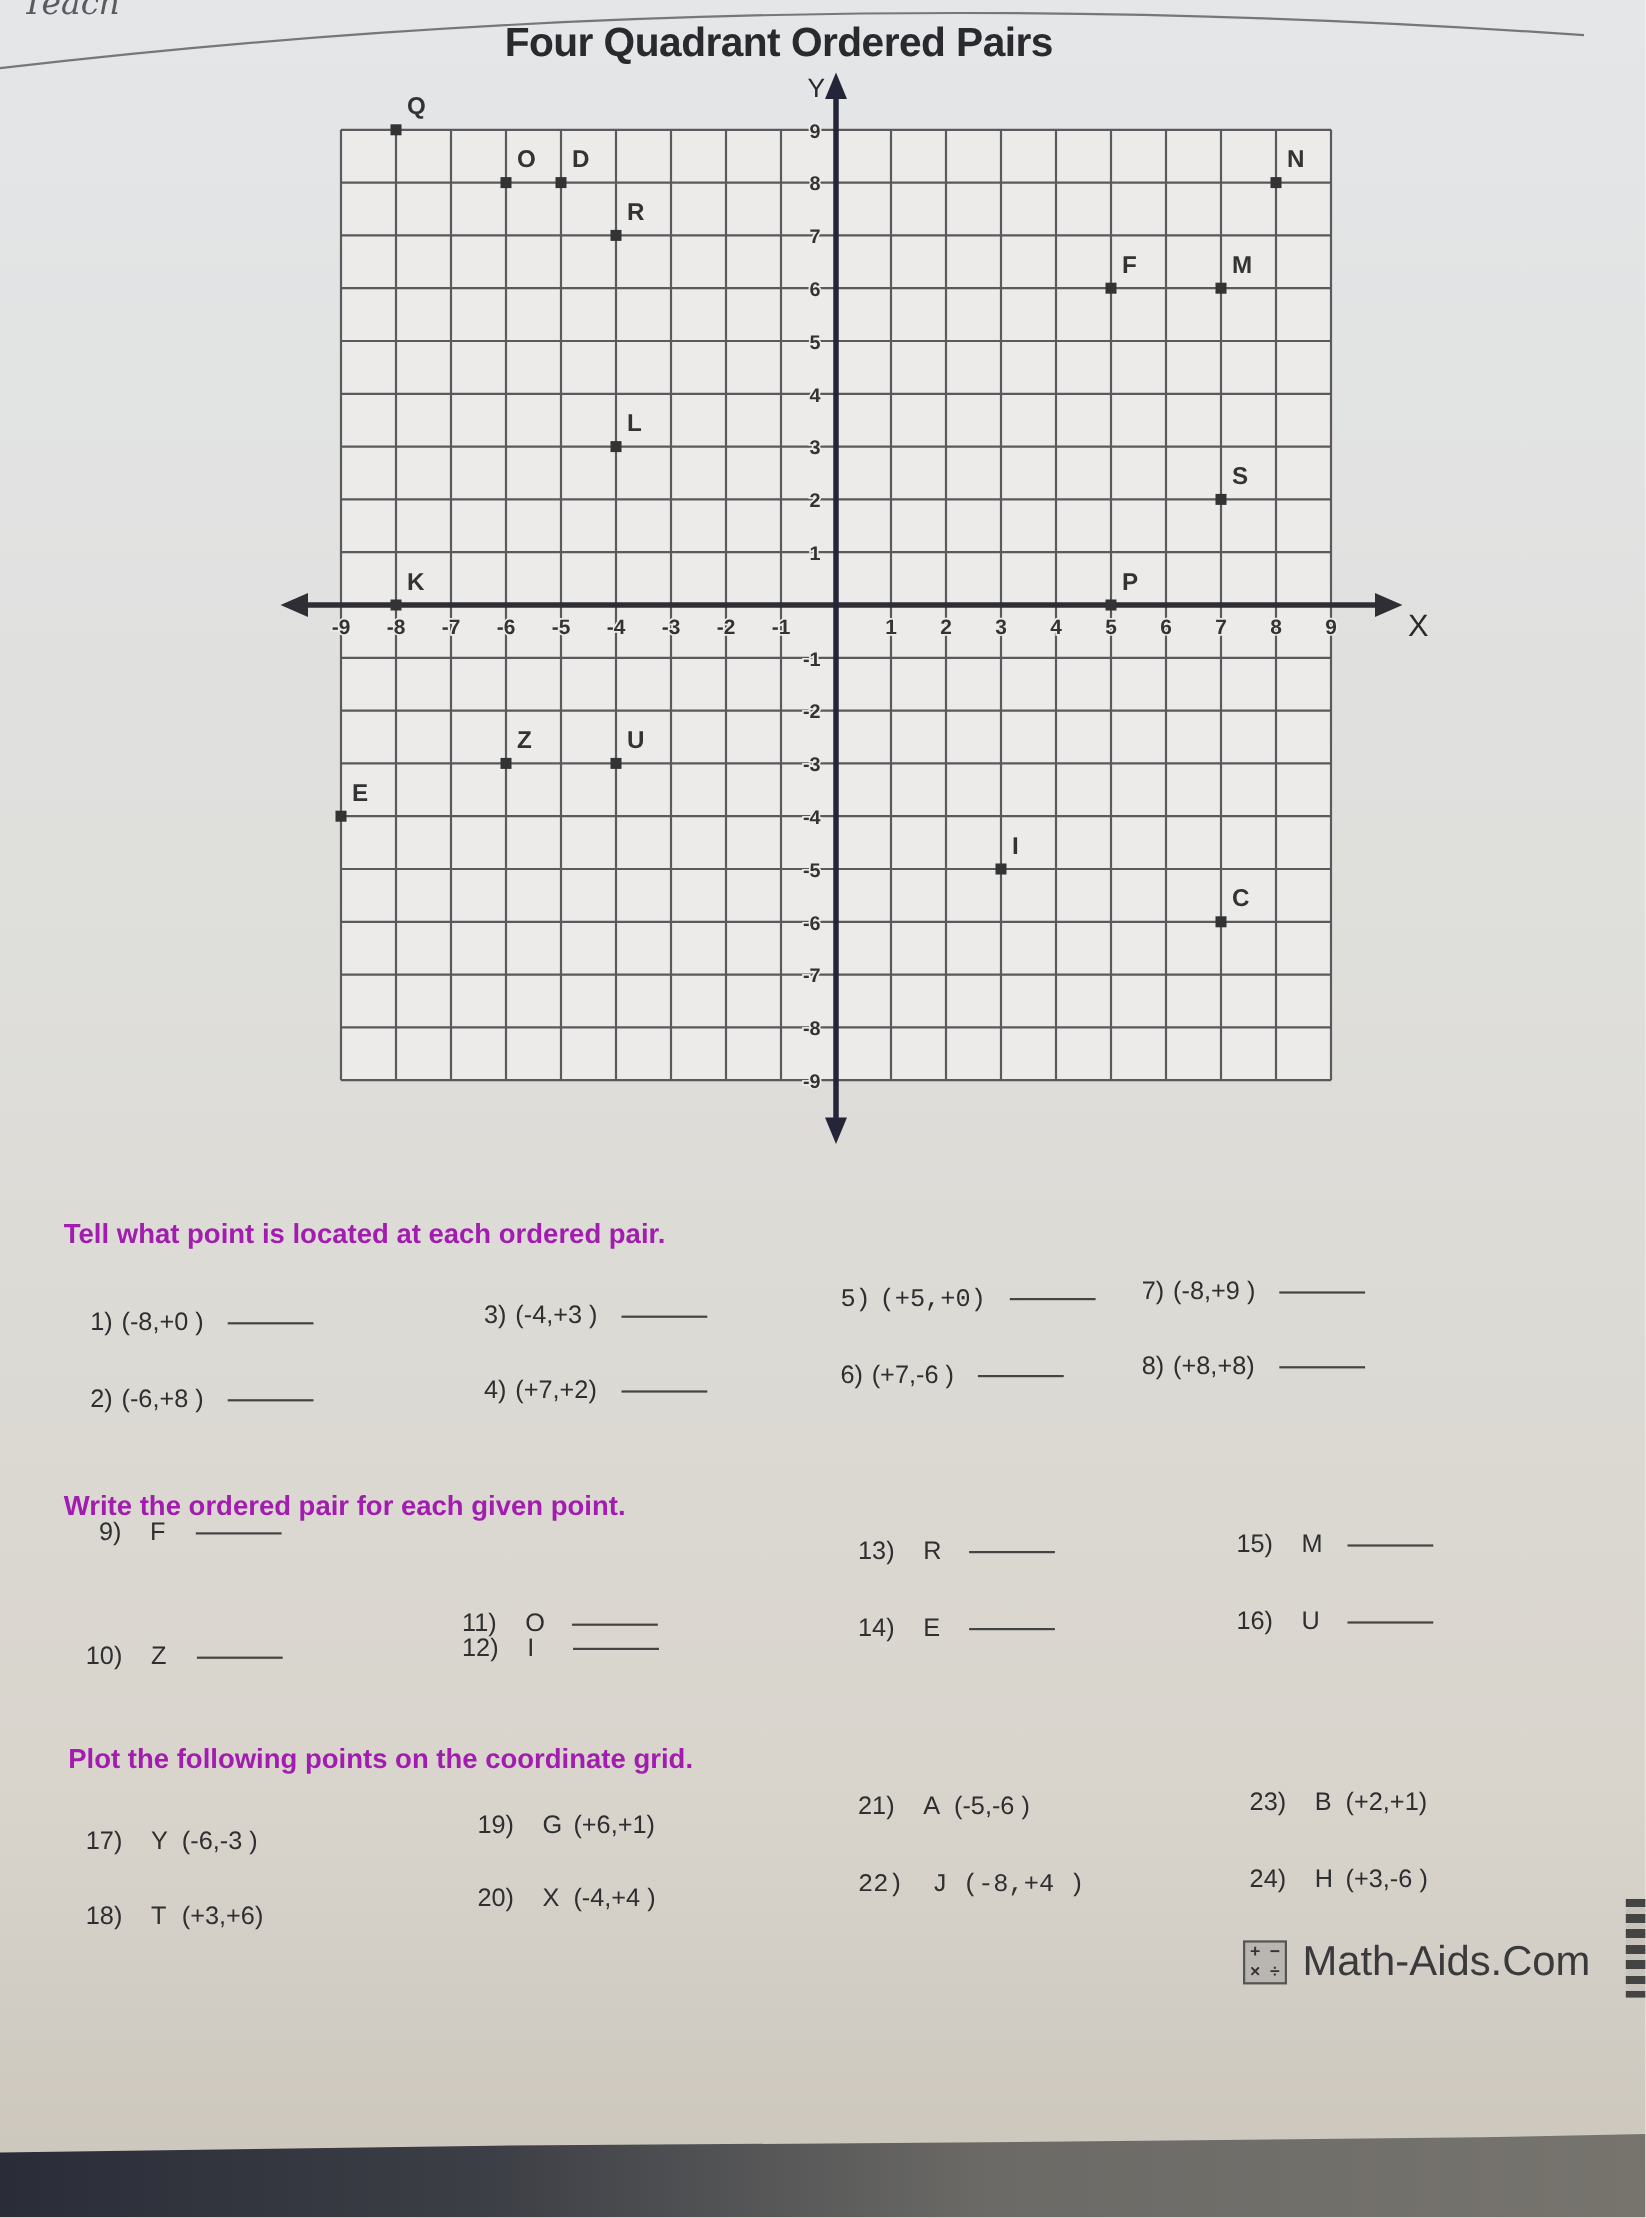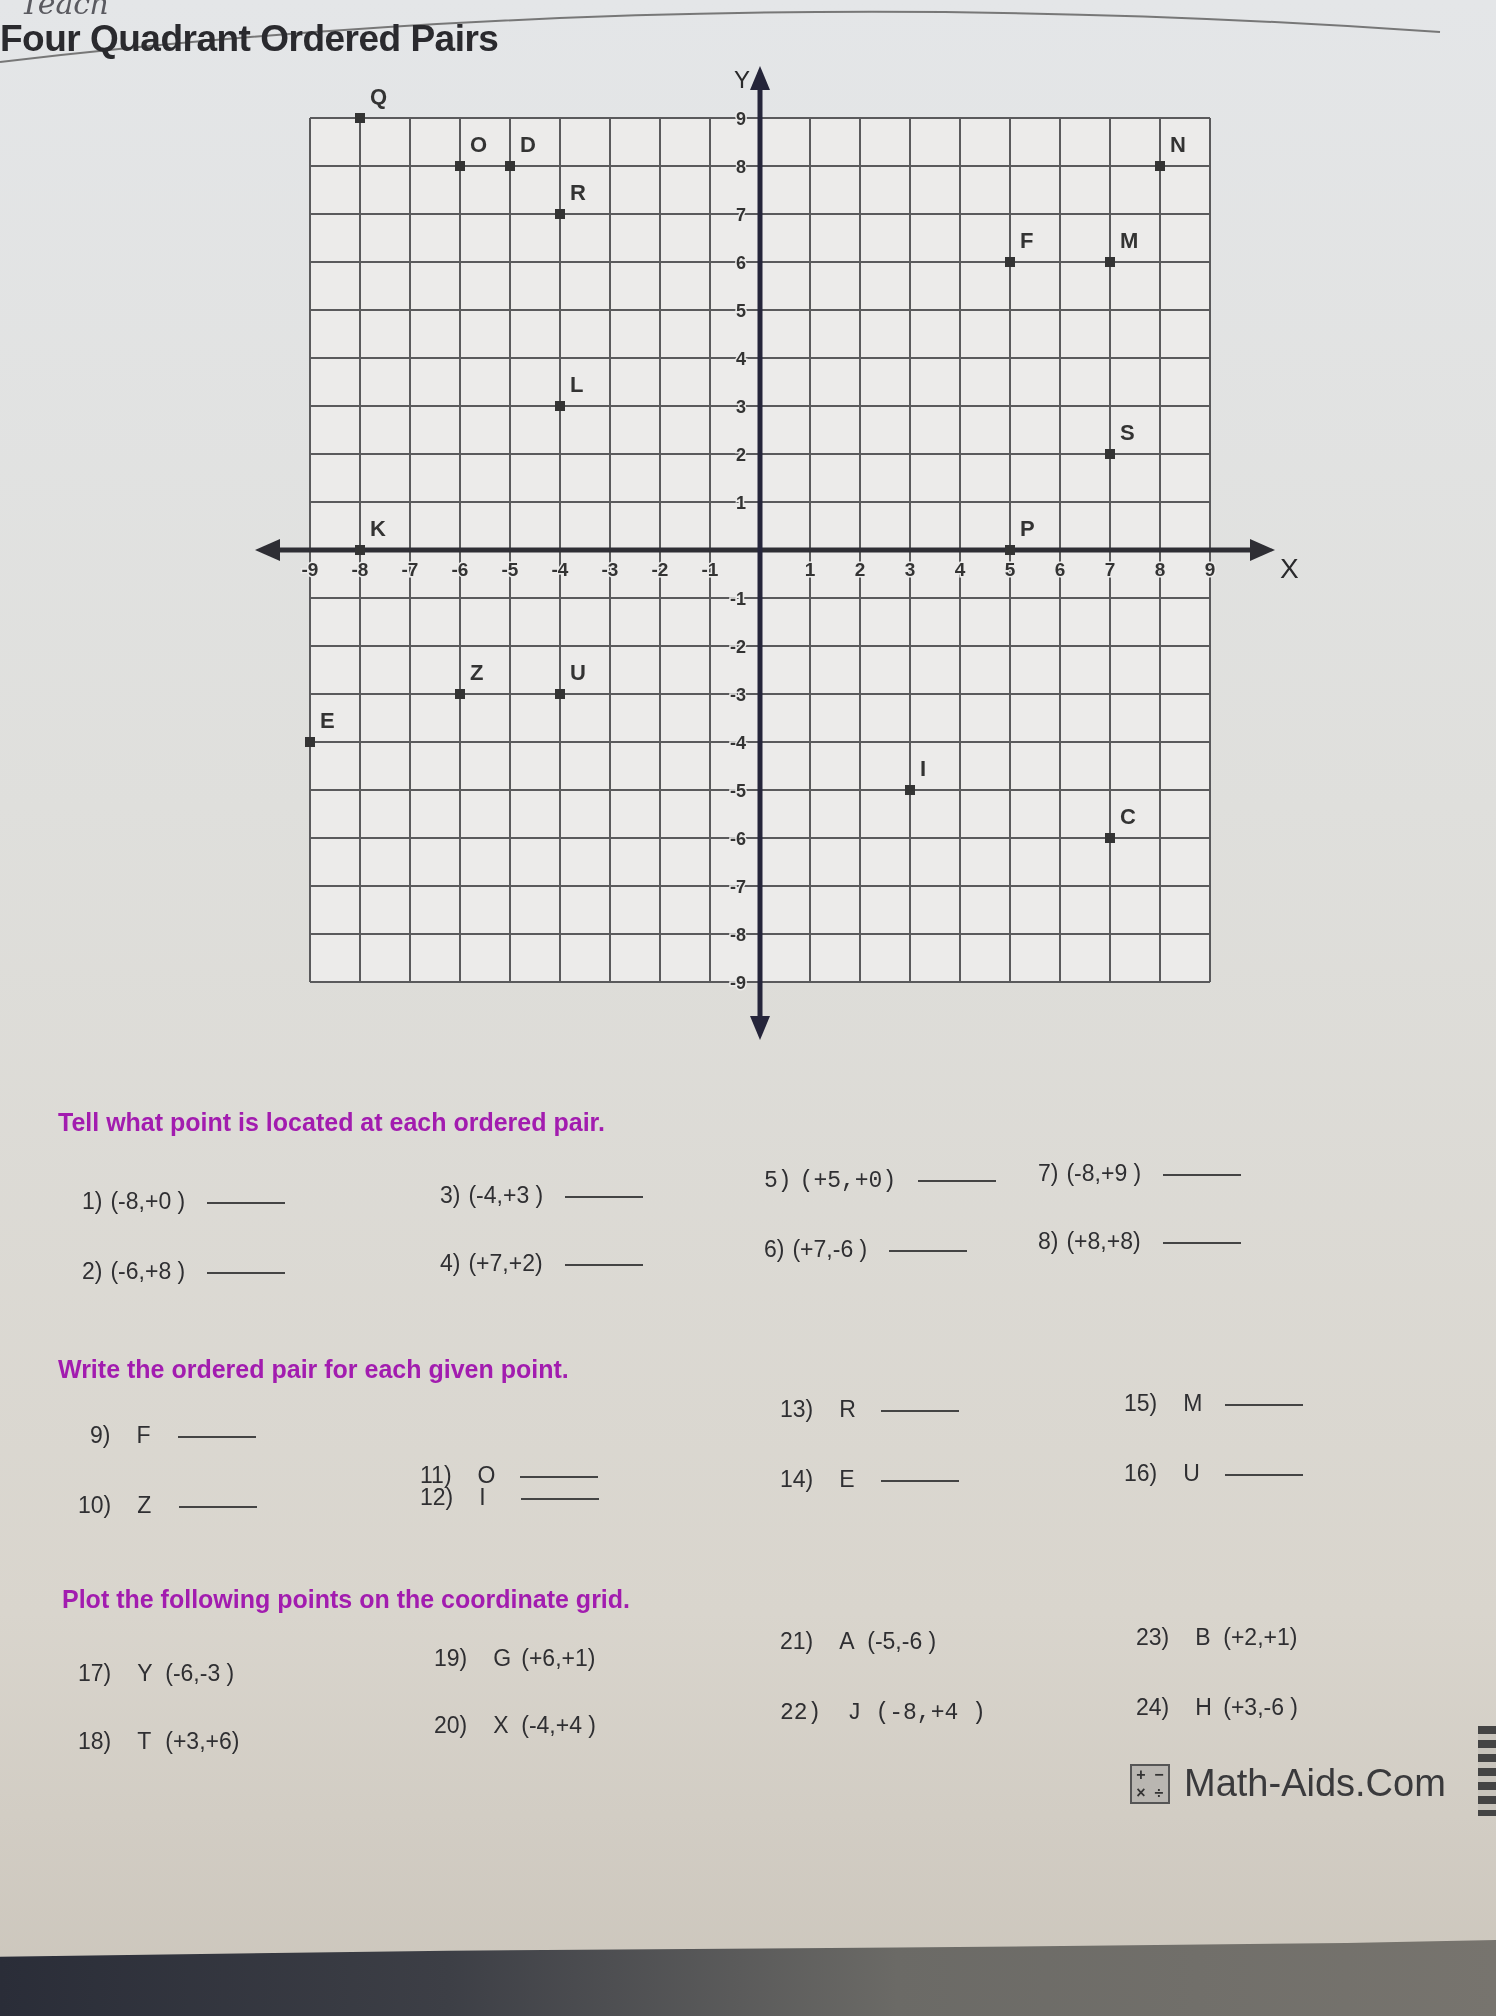--- a/index.html
+++ b/index.html
@@ -9,21 +9,21 @@
     font-family: "Liberation Sans", sans-serif; color:#2a2a2c;
   }
   .paper-curve {
     position:absolute; left:0; top:0; width:1496px; height:80px; pointer-events:none;
   }
   .handwriting {
     position:absolute; left:20px; top:-14px; font-family:"DejaVu Serif", serif;
     font-style:italic; font-size:30px; color:#5a5a60;
   }
   .title {
-    position:absolute; left:0; width:1416px; top:18px; text-align:left;
+    position:absolute; left:0; width:1416px; top:18px; text-align:center;
     font-family:"Liberation Sans", sans-serif; font-weight:bold; font-size:37px;
     letter-spacing:-0.5px; color:#2a2a2e; transform: translateX(0px);
   }
   #grid-svg { position:absolute; left:0; top:0; }
   .section-heading {
     position:absolute; font-weight:bold; font-size:25px; color:#a21caf;
   }
   .q {
     position:absolute; font-size:23px; color:#2f2f32; white-space:nowrap;
   }
@@ -204,21 +204,21 @@
 </div>
 <div class="q" style="left:1038px; top:1160px;">
   <span class="num">7)</span><span class="pair">(-8,+9 )</span><span class="blank"></span>
 </div>
 <div class="q" style="left:1038px; top:1228px;">
   <span class="num">8)</span><span class="pair">(+8,+8)</span><span class="blank"></span>
 </div>
 
 <div class="section-heading" style="left:58px; top:1355px;">Write the ordered pair for each given point.</div>
 
-<div class="q" style="left:90px; top:1422px;">
+<div class="q" style="left:90px; top:1379px;">
   <span class="num">9)</span><span class="letter">F</span><span class="blank"></span>
 </div>
 <div class="q" style="left:78px; top:1492px;">
   <span class="num">10)</span><span class="letter">Z</span><span class="blank"></span>
 </div>
 <div class="q" style="left:420px; top:1462px;">
   <span class="num">11)</span><span class="letter">O</span><span class="blank"></span>
 </div>
 <div class="q" style="left:420px; top:1484px;">
   <span class="num">12)</span><span class="letter">I</span><span class="blank"></span>

